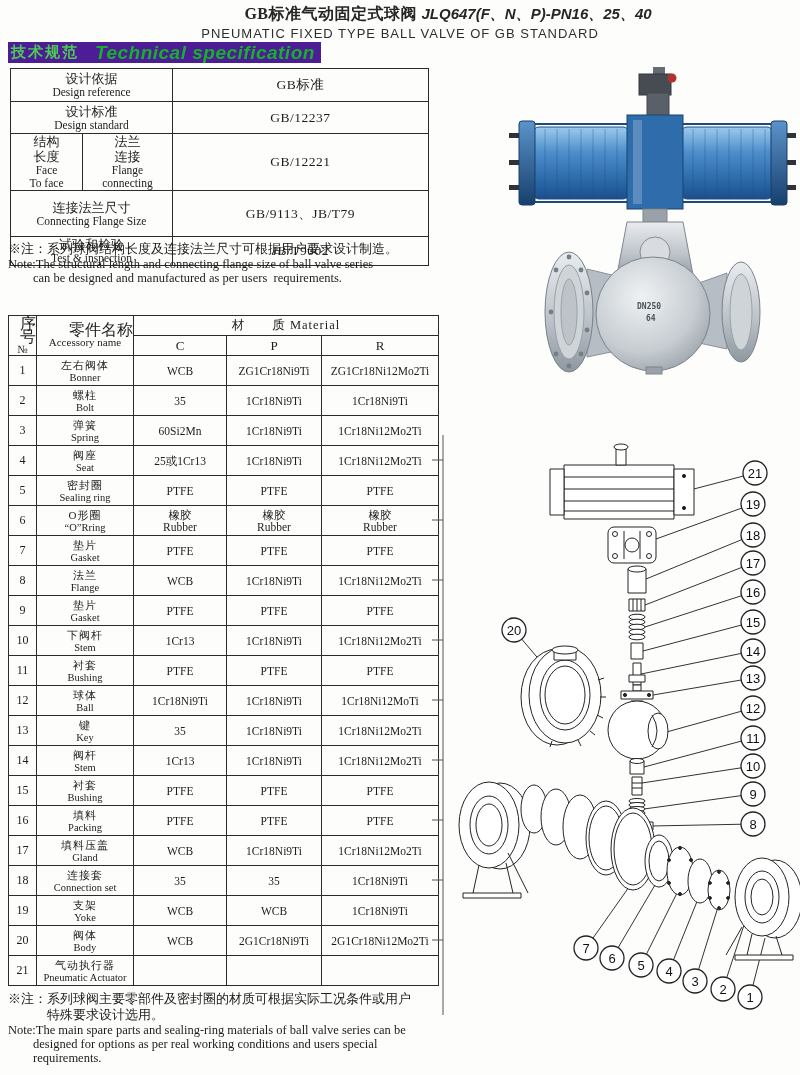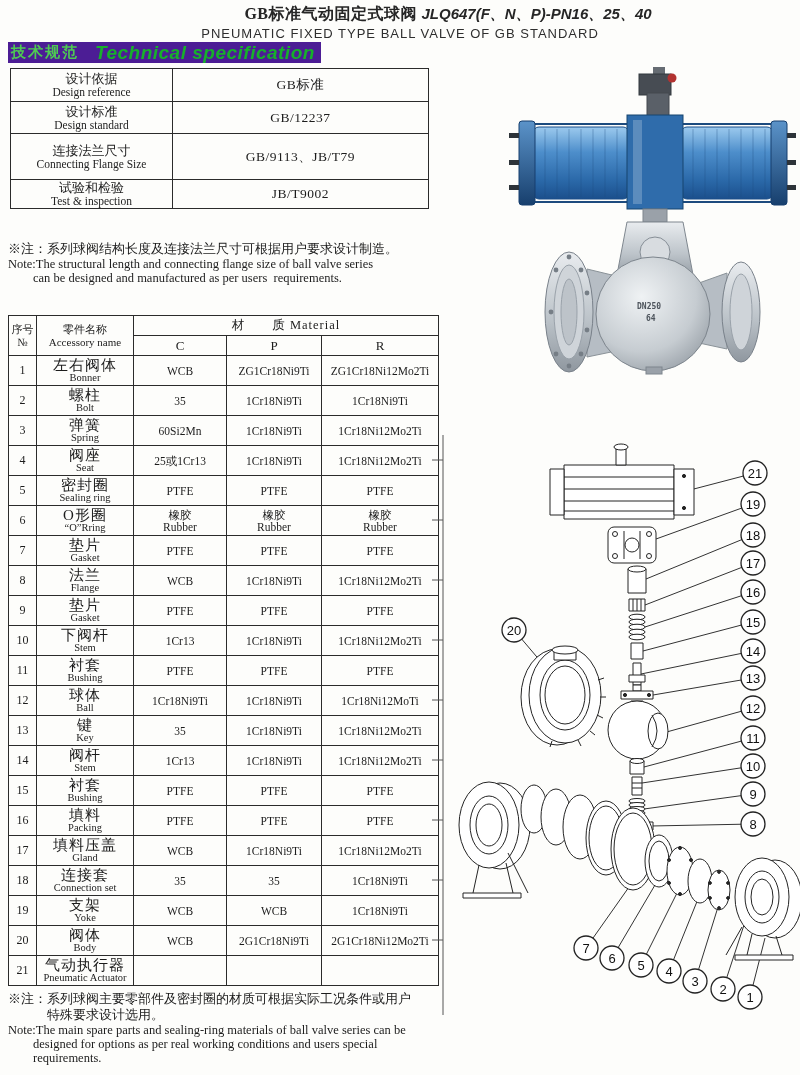--- a/index.html
+++ b/index.html
@@ -39,27 +39,27 @@
   .note{position:absolute;left:8px;width:436px;}
   .note .nzh{font-size:13px;line-height:16px;white-space:pre-wrap;}
   .note .nen{font-size:12.5px;line-height:14px;white-space:pre-wrap;}
   .note1{top:241px;}
   .note2{top:991px;}
 
   
   .mat-table{position:absolute;left:8px;top:315px;width:430px;}
   .mat-table th{font-weight:normal;}
   .mat-table thead tr{height:20px;}
-  .mat-table thead .zh{display:block;font-size:11px;line-height:13px;}
+  .mat-table thead .zh{display:block;font-size:16px;line-height:13px;text-align:right;}
   .mat-table thead .en{display:block;font-size:11px;line-height:12px;}
   .mat-table thead .mat-head{font-size:12.5px;letter-spacing:1px;}
   .mat-table thead .cpr{font-size:13px;}
   .mat-table tbody tr{height:30px;}
   .c-no{font-size:12px;}
-  .c-name .zh{display:block;font-size:15px;line-height:13px;letter-spacing:1px;}
+  .c-name .zh{display:block;font-size:11px;line-height:13px;letter-spacing:1px;}
   .c-name .en{display:block;font-size:10.5px;line-height:11px;}
   .c-val{font-size:11.5px;white-space:pre-line;line-height:12px;}
 
   
   .photo{position:absolute;left:503px;top:66px;width:297px;height:309px;}
 
   
   .diagram{position:absolute;left:432px;top:435px;width:368px;height:580px;}
   .diagram line,.diagram path,.diagram rect,.diagram ellipse,.diagram circle{vector-effect:non-scaling-stroke;}
   .d-part{stroke:#242424;stroke-width:1;fill:none;}
@@ -100,20 +100,35 @@
         <span class="en">Design reference</span>
           </td>
       <td class="val">GB标准</td>
     </tr>
     <tr style="height:32px">
       <td colspan="2">
         <span class="zh">设计标准</span>
         <span class="en">Design standard</span>
           </td>
       <td class="val">GB/12237</td>
+    </tr>
+    <tr style="height:48px">
+      <td class="pre">
+        <span class="zh">结构
+长度</span>
+        <span class="en">Face
+To face</span>
+          </td>
+      <td class="pre">
+        <span class="zh">法兰
+连接</span>
+        <span class="en">Flange
+connecting</span>
+          </td>
+      <td class="val">GB/12221</td>
     </tr>
     <tr style="height:46px">
       <td colspan="2">
         <span class="zh">连接法兰尺寸</span>
         <span class="en">Connecting Flange Size</span>
           </td>
       <td class="val">GB/9113、JB/T79</td>
     </tr>
     <tr style="height:29px">
       <td colspan="2">

